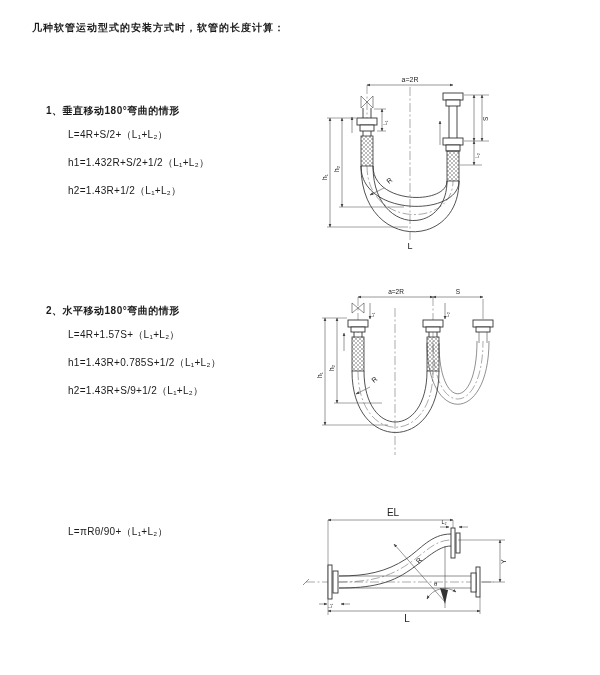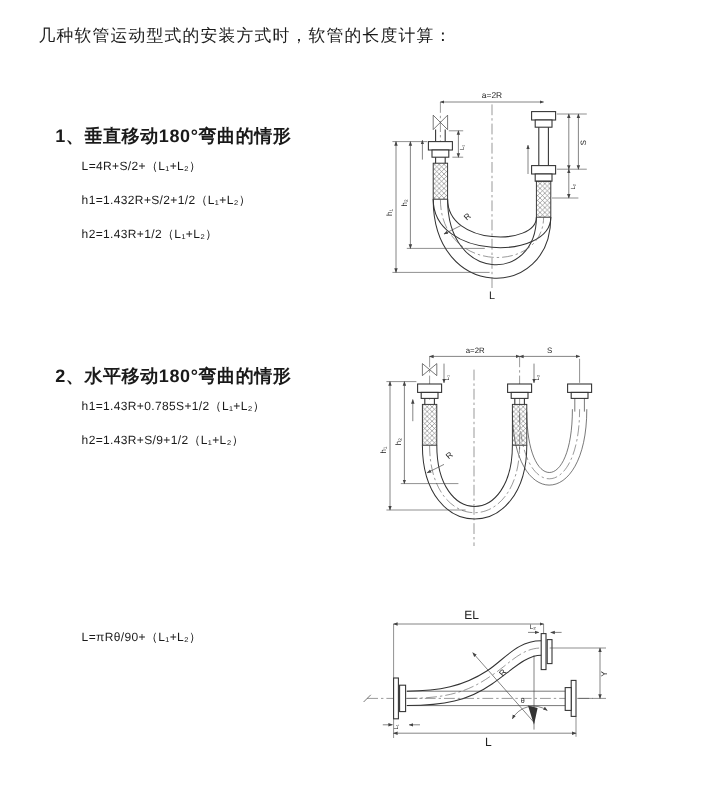--- a/index.html
+++ b/index.html
@@ -1,19 +1,19 @@
 <!DOCTYPE html>
 <html><head>
 <meta charset="utf-8">
 <style>
   html,body{margin:0;padding:0;background:#fff;}
   body{width:600px;height:675px;position:relative;font-family:"Liberation Sans",sans-serif;color:#1a1a1a;overflow:hidden;}
-  .title{position:absolute;left:32px;top:21px;font-size:14px;font-weight:normal;letter-spacing:1px;}
+  .title{position:absolute;left:32px;top:21px;font-size:10px;font-weight:bold;letter-spacing:1px;}
   .section{position:absolute;left:46px;}
-  .sec-heading{font-size:15px;font-weight:bold;letter-spacing:0.5px;margin:0 0 3px 0;}
+  .sec-heading{font-size:10px;font-weight:bold;letter-spacing:0.5px;margin:0 0 3px 0;}
   .formula{font-size:10px;line-height:28px;padding-left:22px;white-space:nowrap;letter-spacing:0.3px;}
   .diag{position:absolute;}
   svg .tube{stroke:#333;stroke-width:0.9;fill:none;}
   svg .fl{stroke:#333;stroke-width:0.9;fill:#fff;}
   svg .hose{stroke:#333;stroke-width:0.85;fill:none;}
   svg .thin{stroke:#333;stroke-width:0.55;fill:none;}
   svg .dim{stroke:#444;stroke-width:0.55;fill:none;}
   svg .ext{stroke:#444;stroke-width:0.5;fill:none;}
   svg .cl{stroke:#555;stroke-width:0.5;fill:none;stroke-dasharray:9 2.5 2 2.5;}
   svg text{fill:#222;font-family:"Liberation Sans",sans-serif;}
@@ -27,20 +27,21 @@
 
 <div class="section" style="top:104px;">
   <div class="sec-heading">1、垂直移动180°弯曲的情形</div>
   <div class="formula">L=4R+S/2+（L₁+L₂）</div>
   <div class="formula">h1=1.432R+S/2+1/2（L₁+L₂）</div>
   <div class="formula">h2=1.43R+1/2（L₁+L₂）</div>
 </div>
 
 <div class="section" style="top:304px;">
   <div class="sec-heading">2、水平移动180°弯曲的情形</div>
+  <div class="formula">L=4R+1.57S+（L₁+L₂）</div>
   <div class="formula">h1=1.43R+0.785S+1/2（L₁+L₂）</div>
   <div class="formula">h2=1.43R+S/9+1/2（L₁+L₂）</div>
 </div>
 
 <div class="section" style="top:518px;">
   <div class="formula">L=πRθ/90+（L₁+L₂）</div>
 </div>
 
 <svg class="diag" style="left:310px;top:65px;" width="290" height="195" viewBox="0 0 290 195">
   <defs>

